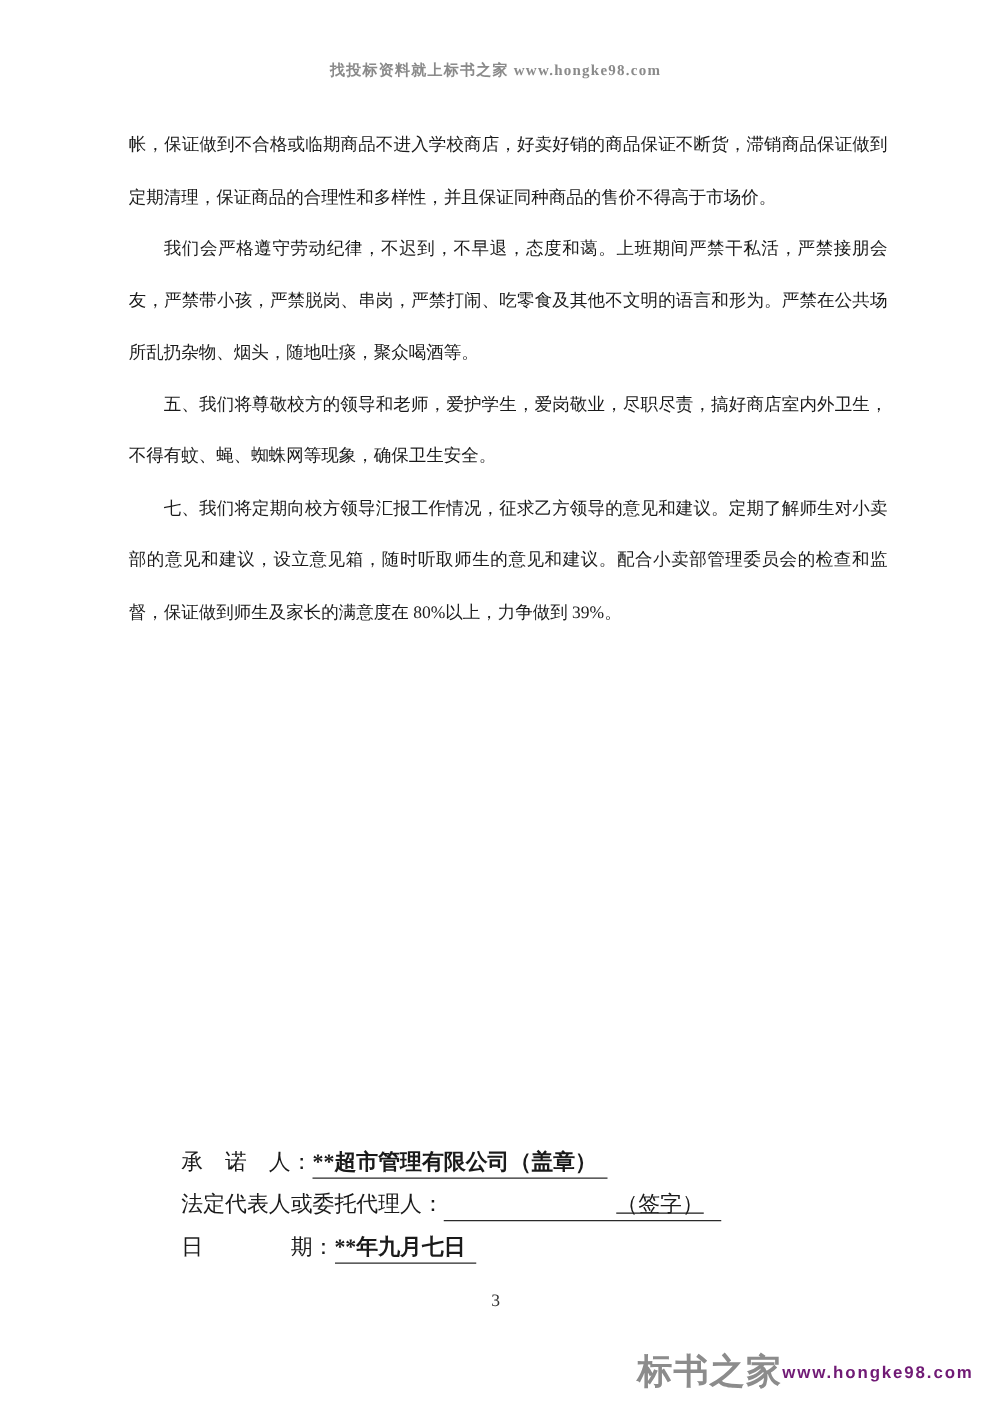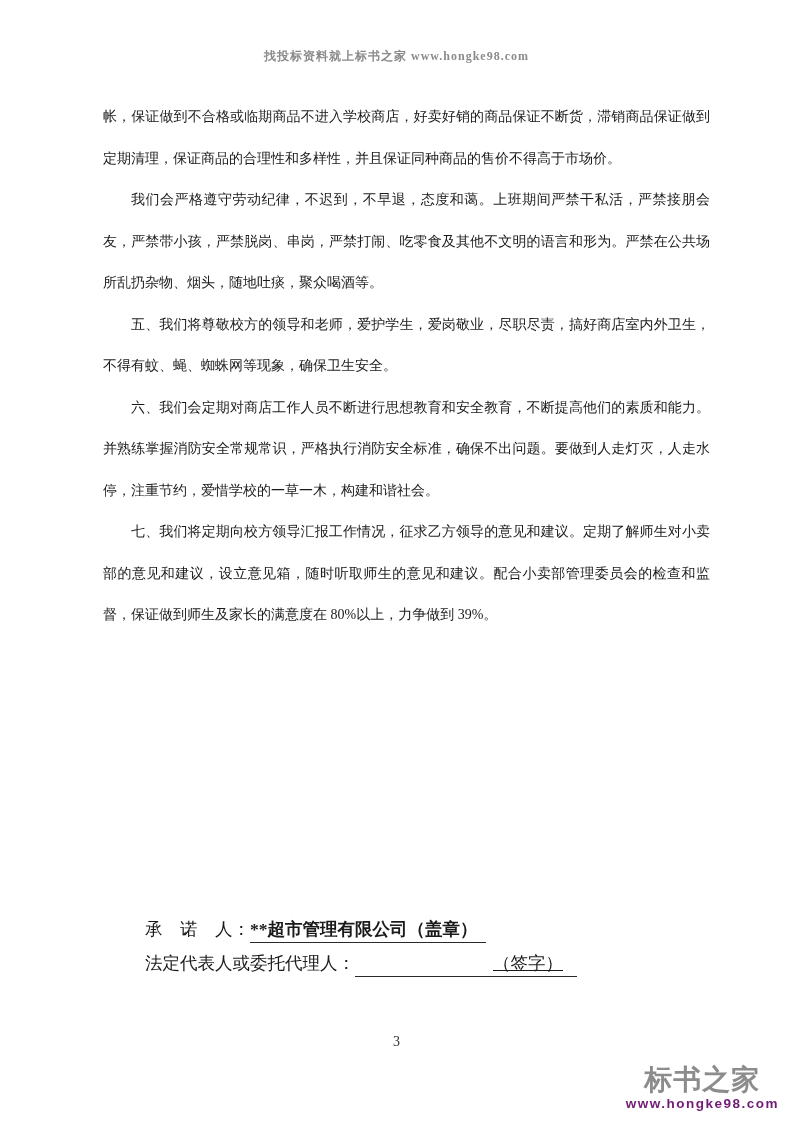--- a/index.html
+++ b/index.html
@@ -83,21 +83,21 @@
     width: 100%;
     text-align: center;
     font-size: 14px;
     color: #333333;
   }
   .brand-watermark {
     position: absolute;
     right: 14px;
     bottom: 10px;
     display: flex;
-    flex-direction: column;
+    flex-direction: row;
     align-items: center;
   }
   .brand-name {
     font-family: "Liberation Sans", "DejaVu Sans", sans-serif;
     font-weight: bold;
     font-size: 28px;
     line-height: 30px;
     color: #8c8c8c;
     letter-spacing: 1px;
   }
@@ -116,30 +116,32 @@
 <div class="page">
 
   <div class="page-header">
     <span>找投标资料就上标书之家 www.hongke98.com</span>
   </div>
 
   <div class="doc-body">
     <p class="para">帐，保证做到不合格或临期商品不进入学校商店，好卖好销的商品保证不断货，滞销商品保证做到定期清理，保证商品的合理性和多样性，并且保证同种商品的售价不得高于市场价。</p>
     <p class="para indent">我们会严格遵守劳动纪律，不迟到，不早退，态度和蔼。上班期间严禁干私活，严禁接朋会友，严禁带小孩，严禁脱岗、串岗，严禁打闹、吃零食及其他不文明的语言和形为。严禁在公共场所乱扔杂物、烟头，随地吐痰，聚众喝酒等。</p>
     <p class="para indent">五、我们将尊敬校方的领导和老师，爱护学生，爱岗敬业，尽职尽责，搞好商店室内外卫生，不得有蚊、蝇、蜘蛛网等现象，确保卫生安全。</p>
-    <p class="para indent">六、我们会定期对商店工作人员不断进行思想教育和安全教育，不断提高他们的素质和能力。并熟练掌握消防安全常规常识，严格执行消防安全标准，确保不出问题。要做到人走灯灭，人走水停，注重节约，爱惜学校的一草一木，构建和谐社会。</p>
     <p class="para indent">七、我们将定期向校方领导汇报工作情况，征求乙方领导的意见和建议。定期了解师生对小卖部的意见和建议，设立意见箱，随时听取师生的意见和建议。配合小卖部管理委员会的检查和监督，保证做到师生及家长的满意度在 80%以上，力争做到 39%。</p>
   </div>
 
   <div class="signature">
     <div class="sig-row">
       <span class="sig-label">承　诺　人：</span><span class="sig-value underlined">**超市管理有限公司（盖章）</span>
     </div>
     <div class="sig-row">
       <span class="sig-label">法定代表人或委托代理人：</span><span class="sig-blank underlined"><span>（签字）</span></span>
+    </div>
+    <div class="sig-row">
+      <span class="sig-label">日　　　　期：</span><span class="sig-value underlined">**年九月七日</span>
     </div>
   </div>
 
   <div class="page-footer">
     <span>3</span>
   </div>
 
   <div class="brand-watermark">
     <div class="brand-name">标书之家</div>
     <div class="brand-url">www.hongke98.com</div>

